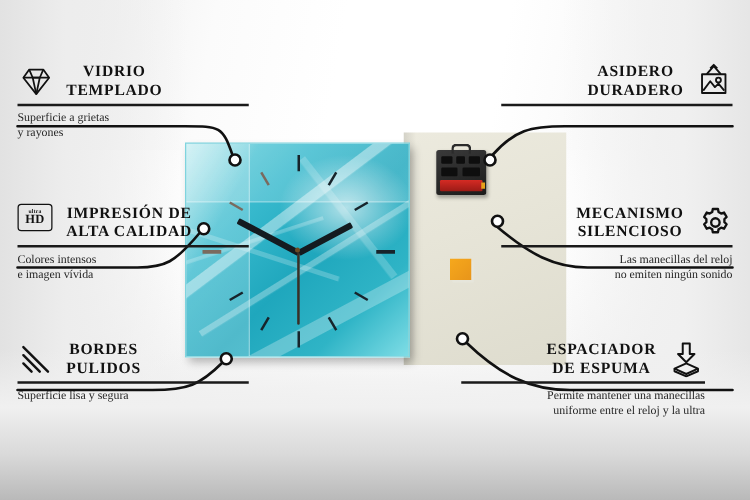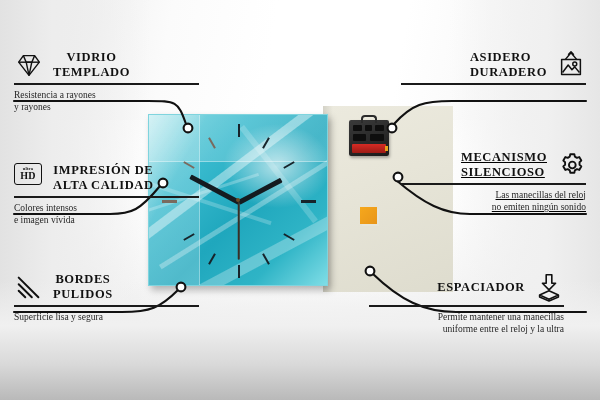--- a/index.html
+++ b/index.html
@@ -110,21 +110,21 @@
   .callout .head { display:flex; align-items:center; gap:9px; }
   .callout.right .head { justify-content:flex-end; }
   .icon { width:30px; height:30px; flex:0 0 30px; color:#111; }
   .icon svg { display:block; width:30px; height:30px; }
   .title {
     font-family:"Liberation Serif", serif;
     font-weight:bold; font-size:12.5px; letter-spacing:.6px;
     line-height:1.18; color:#111; text-transform:uppercase;
   }
   .callout.left .title { text-align:center; }
-  .callout.right .title { text-align:left; }
+  .callout.right .title { text-align:center; }
   .rule { height:1.5px; background:#1a1a1a; margin-top:3px; }
   .desc {
     font-family:"Liberation Serif", serif;
     font-size:9.5px; line-height:1.32; color:#262626; margin-top:4px;
   }
   .callout.right .desc { text-align:right; }
 
   .hdbadge{
     width:28px; height:22px; border:1.6px solid #111; border-radius:3px;
     display:flex; flex-direction:column; align-items:center; justify-content:center;
@@ -223,21 +223,21 @@
         </g>
           </svg>
       </span>
       <span class="title">
         <span>VIDRIO</span><br>
         <span>TEMPLADO</span>
       </span>
     </div>
     <div class="rule"></div>
     <div class="desc">
-      <span>Resistencia a rayones</span><br>
+      <span>Superficie a grietas</span><br>
       <span>y rayones</span>
     </div>
   </div>
 
   <div class="callout left" style="left:14px; top:163px; width:185px;">
     <div class="head">
       <span class="icon">
         <span class="hdbadge">
           <span class="u">ultra</span>
           <span class="h">HD</span>
@@ -291,21 +291,21 @@
           <rect x="6" y="10" width="20" height="16"></rect>
           <path d="M7 24 L13 16 L17 21 L20 18 L25 24"></path>
           <circle cx="20" cy="15" r="2.1"></circle>
         </g>
           </svg>
       </span>
     </div>
     <div class="rule"></div>
   </div>
 
-  <div class="callout right" style="left:401px; top:150px; width:185px;text-decoration:underline;">
+  <div class="callout right" style="left:401px; top:163px; width:185px;">
     <div class="head">
       <span class="title">
         <span>MECANISMO</span><br>
         <span>SILENCIOSO</span>
       </span>
       <span class="icon">
         <svg viewBox="0 0 32 32">
             <g fill="none" stroke="#111" stroke-width="2" stroke-linejoin="round">
           <path d="M19.6 4.5 l.5 2.6 2.2 1.3 2.5-.9 2.2 3.8-1.9 1.8v2.6l1.9 1.8-2.2 3.8-2.5-.9-2.2 1.3-.5 2.6h-4.4l-.5-2.6-2.2-1.3-2.5.9-2.2-3.8 1.9-1.8v-2.6L7.8 11.3l2.2-3.8 2.5.9 2.2-1.3.5-2.6z"></path>
           <circle cx="17.4" cy="16" r="3.6"></circle>
@@ -317,20 +317,21 @@
     <div class="desc">
       <span>Las manecillas del reloj</span><br>
       <span>no emiten ningún sonido</span>
     </div>
   </div>
 
   <div class="callout right" style="left:369px; top:272px; width:195px;">
     <div class="head">
       <span class="title">
         <span>ESPACIADOR</span><br>
+        <span>DE ESPUMA</span>
       </span>
       <span class="icon">
         <svg viewBox="0 0 32 32">
             <g fill="none" stroke="#111" stroke-width="1.7" stroke-linejoin="round">
           <path d="M13 3 h6 v9 h4 l-7 7 -7-7 h4 z"></path>
           <path d="M16 20 L6 24.5 L16 29 L26 24.5 Z"></path>
           <path d="M6 24.5 v2.2 L16 31 l10-4.3 v-2.2"></path>
         </g>
           </svg>
       </span>

